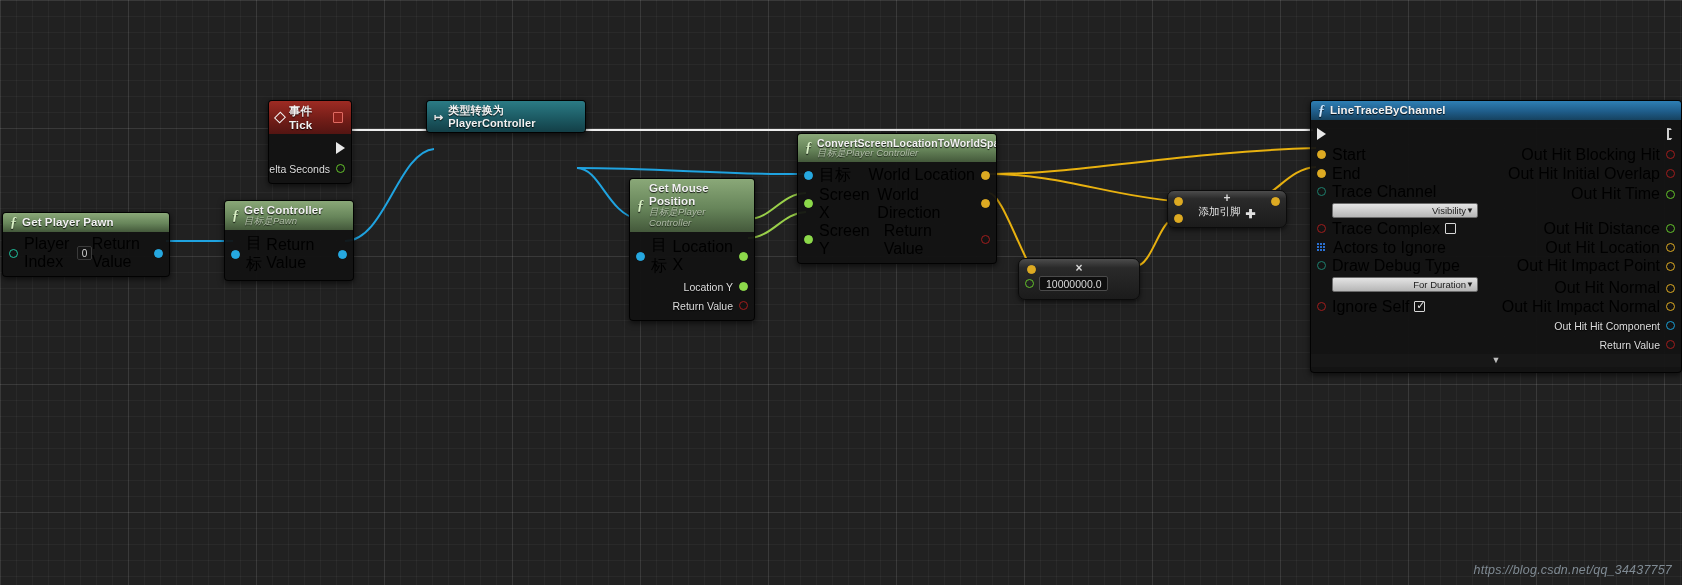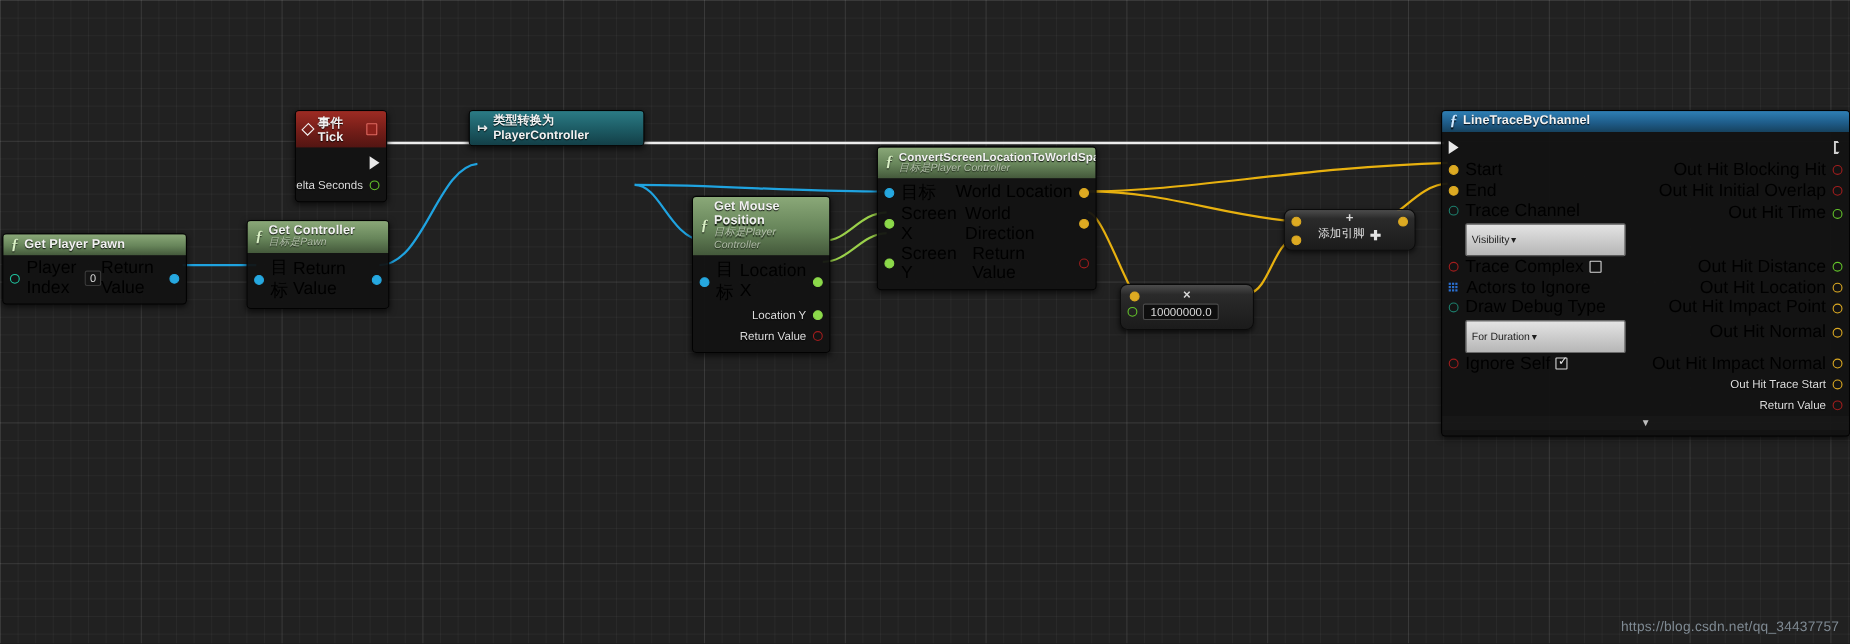--- a/index.html
+++ b/index.html
@@ -100,22 +100,22 @@
   }
   .floatbox {
     background:#0e0e0e; border:1px solid #4a4a4a; border-radius:2px;
     color:#d8d8d8; font-size:10.5px; padding:1px 6px; min-width:62px;
     text-align:left; height:15px; line-height:13px; margin-left:5px;
   }
   .combo {
     background:linear-gradient(to bottom,#e4e4e4,#b6b6b6);
     border:1px solid #6a6a6a; border-radius:2px;
     color:#1c1c1c; font-size:9.5px;
-    height:30px; line-height:13px;
-    display:flex; align-items:center; justify-content:flex-start;
+    height:15px; line-height:13px;
+    display:flex; align-items:center; justify-content:flex-end;
     padding:0 3px 0 5px;
   }
   .combo .caret { font-size:8px; color:#1c1c1c; }
   .chk {
     width:11px;height:11px;border:1.6px solid #d7d7d7;border-radius:1px;
     background:#121212; position:relative; margin-left:5px;
   }
   .chk.on::after{
     content:"\2713"; position:absolute; left:0; top:-3px;
     font-size:11px; color:#e9e9e9; line-height:13px; width:11px; text-align:center;
@@ -144,20 +144,21 @@
   .addpin {
     display:flex; align-items:flex-end; justify-content:center; gap:5px;
     color:#e2e2e2; font-size:10.5px; padding:1px 8px 4px 8px;
   }
 
   .watermark {
     position:absolute; right:10px; bottom:8px;
     color:#7f8a93; font-size:12.5px;
     font-family:"Liberation Sans", sans-serif;
     letter-spacing:.2px;
+    font-style:italic;
   }
   .ev-red-box {
     width:11px;height:11px;border:1.6px solid #e06a62;background:#8d211b;border-radius:1px;
   }
   .diamond {
     width:9px;height:9px;border:1.7px solid #f2f2f2;transform:rotate(45deg);
   }
   .castarrow { color:#eaeaea; font-size:11px; line-height:10px; }
 </style>
 </head>
@@ -478,22 +479,22 @@
           <span class="lbl">Ignore Self</span>
           <span class="chk on"></span>
         </div>
         <div class="side">
           <span class="lbl">Out Hit Impact Normal</span>
           <span class="pin hollow pin-r" style="color:#ddaa22;"></span>
         </div>
       </div>
 
       <div class="row out">
-        <span class="lbl">Out Hit Trace Start</span>
-        <span class="pin hollow pin-r" style="color:#ddaa22;"></span>
+        <span class="lbl">Out Hit Hit Component</span>
+        <span class="pin hollow pin-r" style="color:#1a9ed4;"></span>
       </div>
       <div class="row out">
         <span class="lbl">Return Value</span>
         <span class="pin hollow pin-r" style="color:#a01d1d;"></span>
       </div>
 
       <div class="collapse">
         <span>▼</span>
       </div>
     </div>

